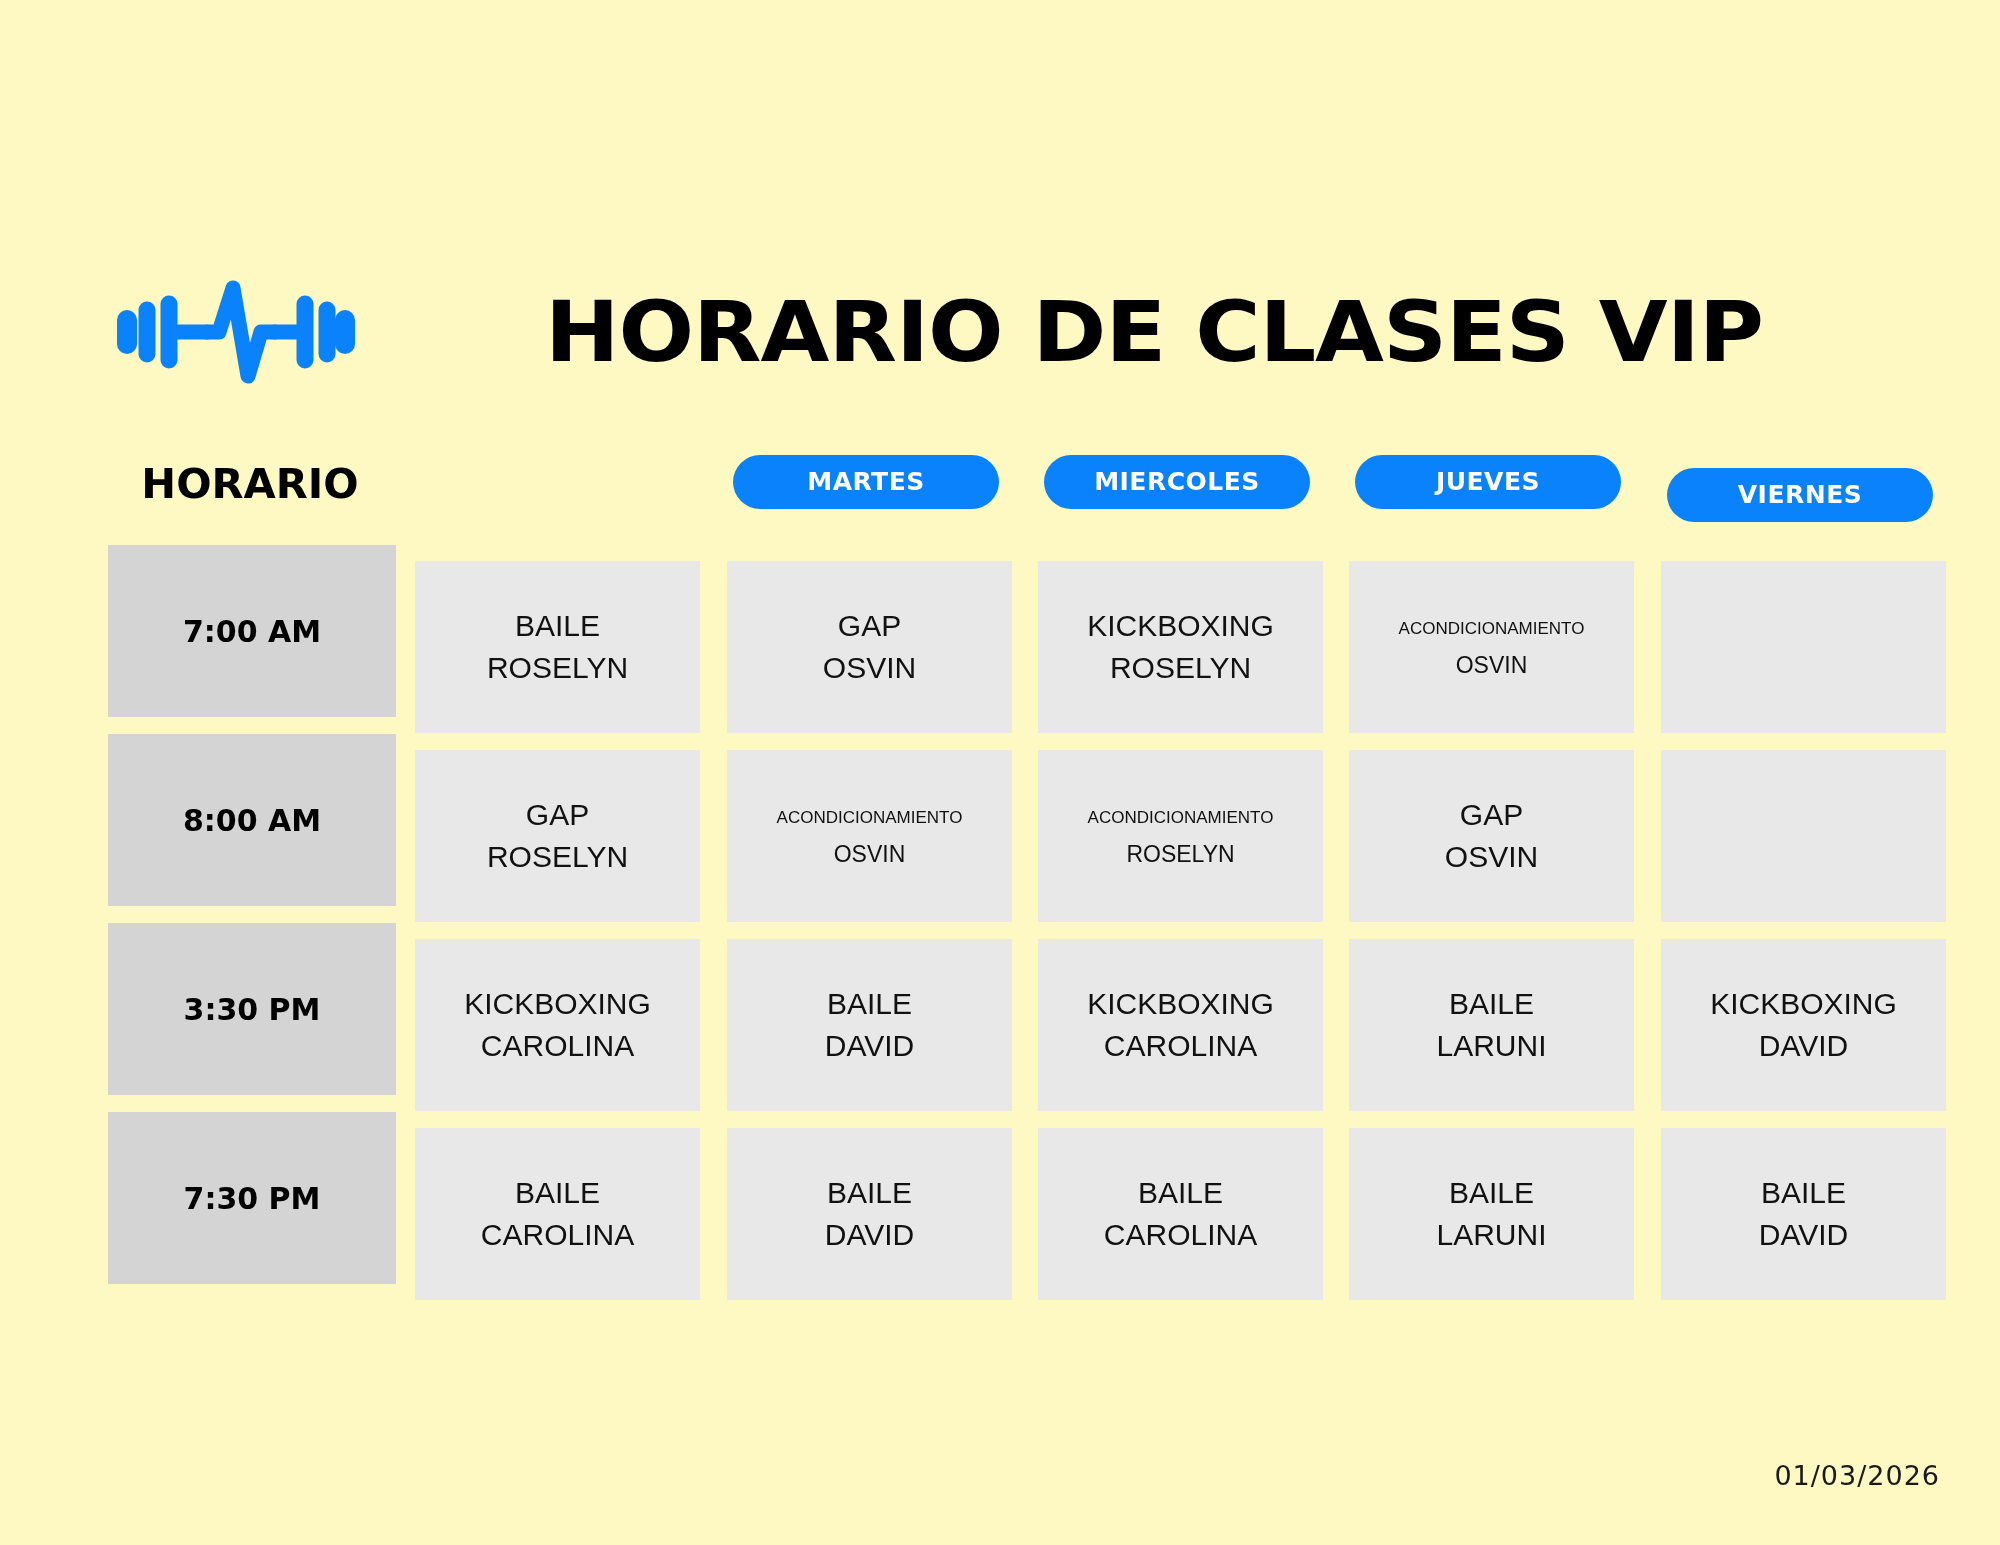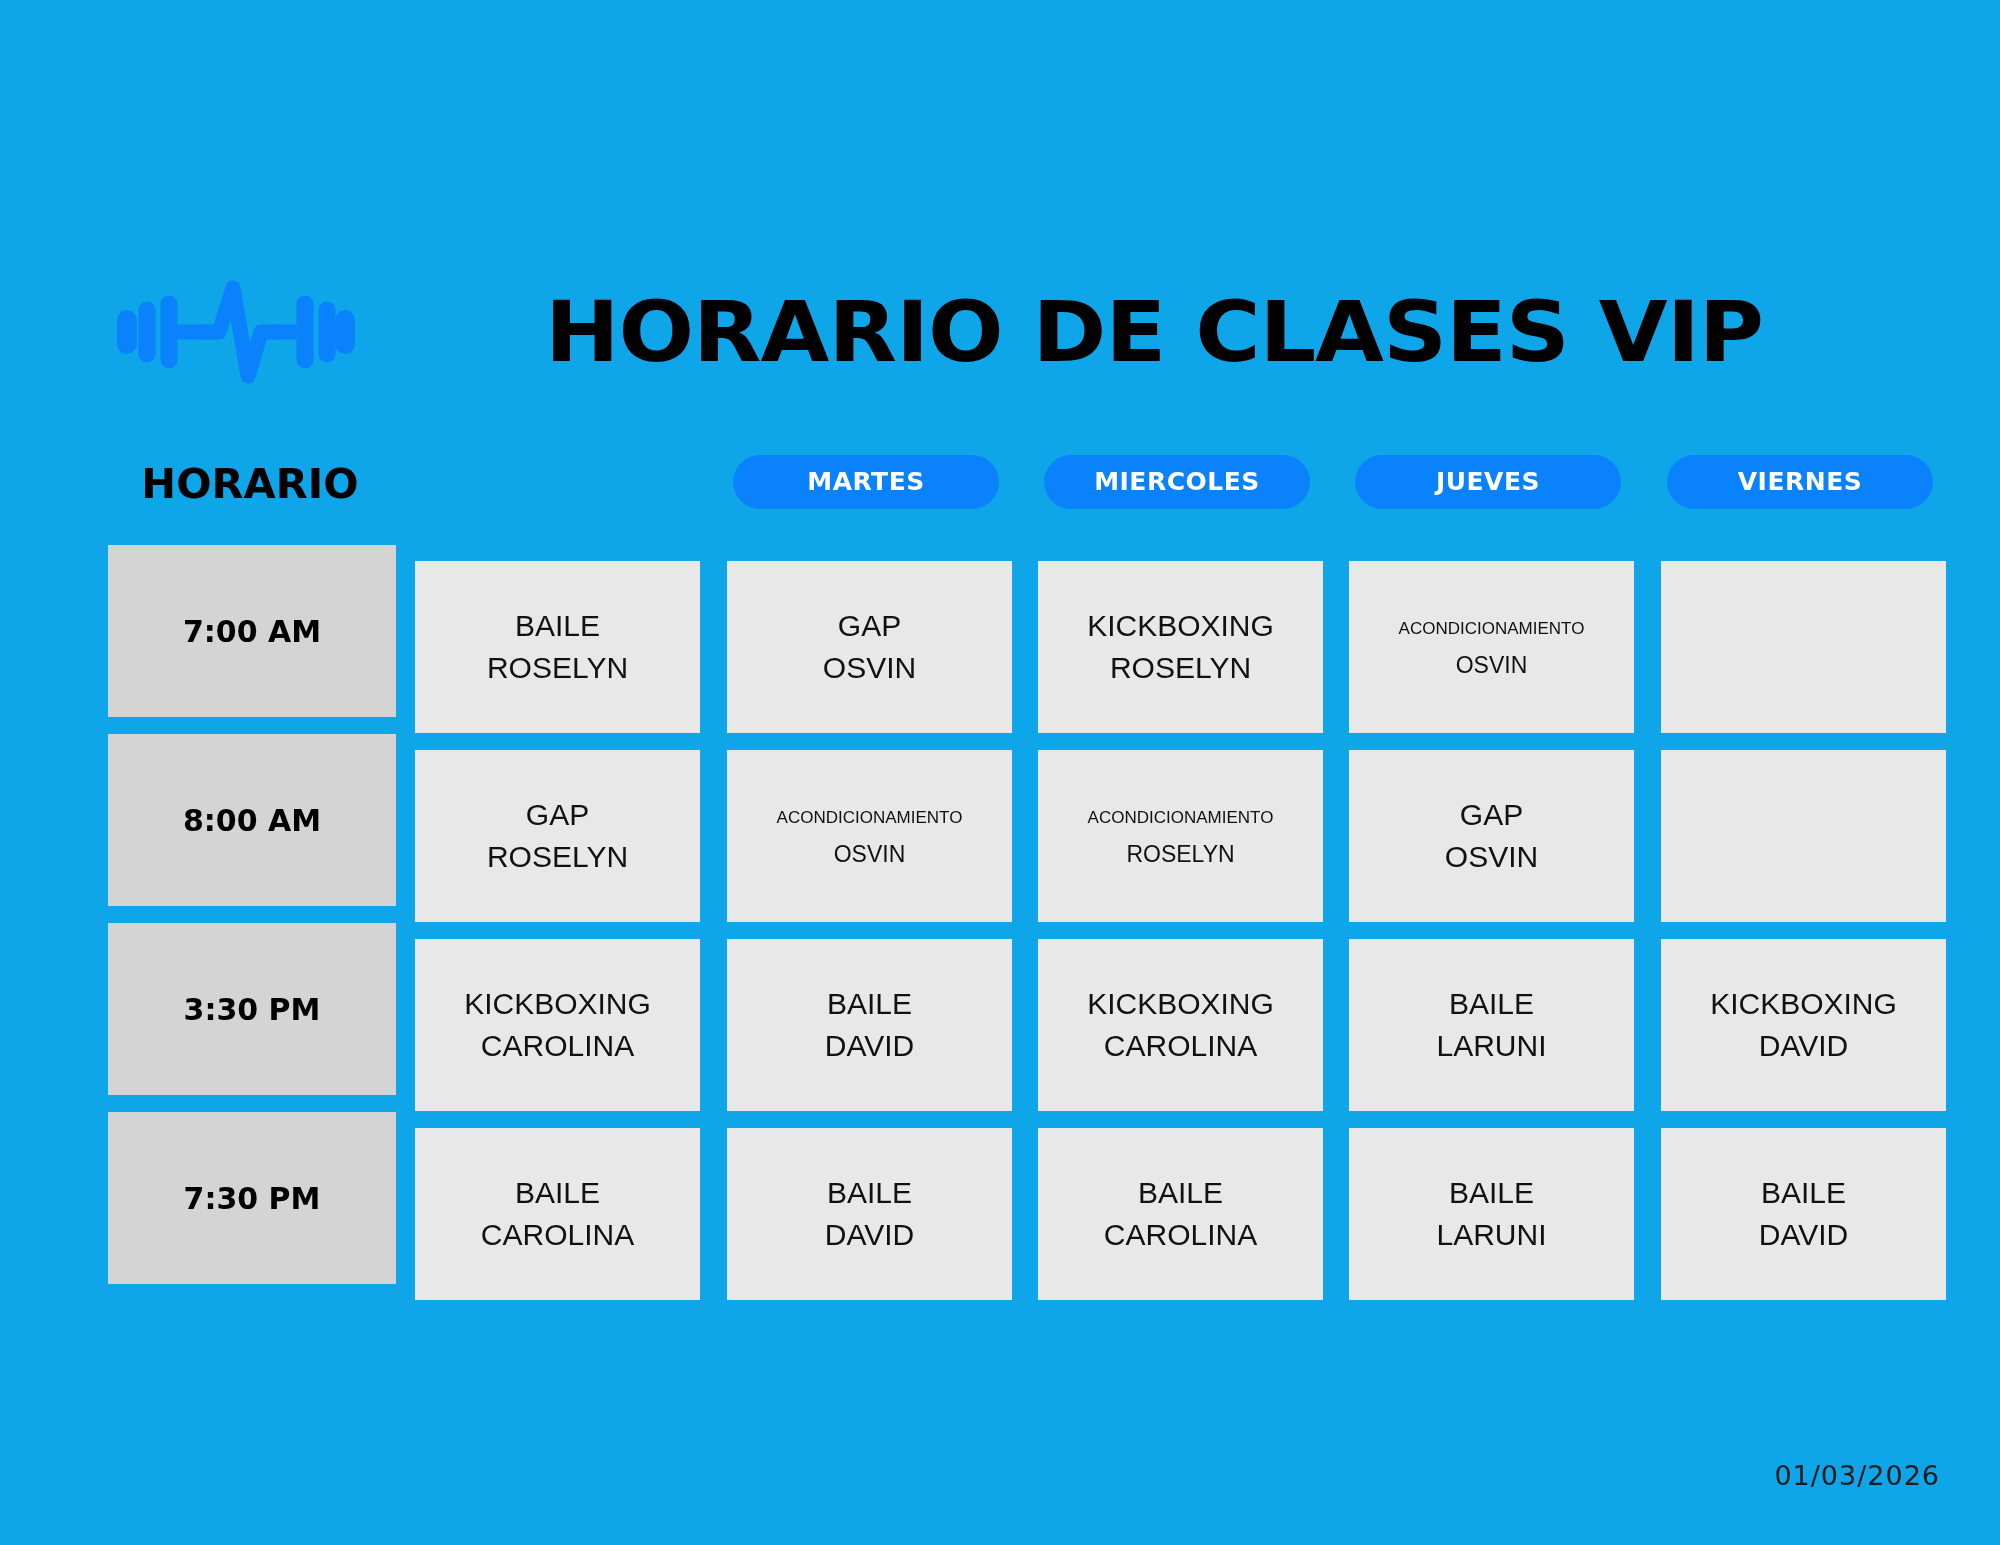--- a/index.html
+++ b/index.html
@@ -11,21 +11,21 @@
     width: 2000px;
     height: 1545px;
     font-family: "Liberation Sans", sans-serif;
     overflow: hidden;
   }
 
   .page {
     position: relative;
     width: 2000px;
     height: 1545px;
-    background: #0ea5e9;
+    background: #fef9c3;
   }
 
   
   .header {
     position: absolute;
     left: 0;
     top: 272px;
     width: 2000px;
     height: 120px;
     display: flex;
@@ -202,21 +202,21 @@
     </div>
     <div class="title">HORARIO DE CLASES VIP</div>
   </div>
 
   <div class="colheads">
     <div class="horario-label">HORARIO</div>
 
     <div class="daypill" style="left:733px; width:266px;">MARTES</div>
     <div class="daypill" style="left:1044px; width:266px;">MIERCOLES</div>
     <div class="daypill" style="left:1355px; width:266px;">JUEVES</div>
-    <div class="daypill" style="left:1667px; width:266px;">VIERNES</div>
+    <div class="daypill" style="left:1667px; width:266px;margin-top:13px;">VIERNES</div>
   </div>
 
   <div class="grid">
 
     <div class="row">
       <div class="timecell">7:00 AM</div>
       <div class="cell" style="left:415px; width:285px;">
         <span class="cls">BAILE</span>
         <span class="who">ROSELYN</span>
       </div>

